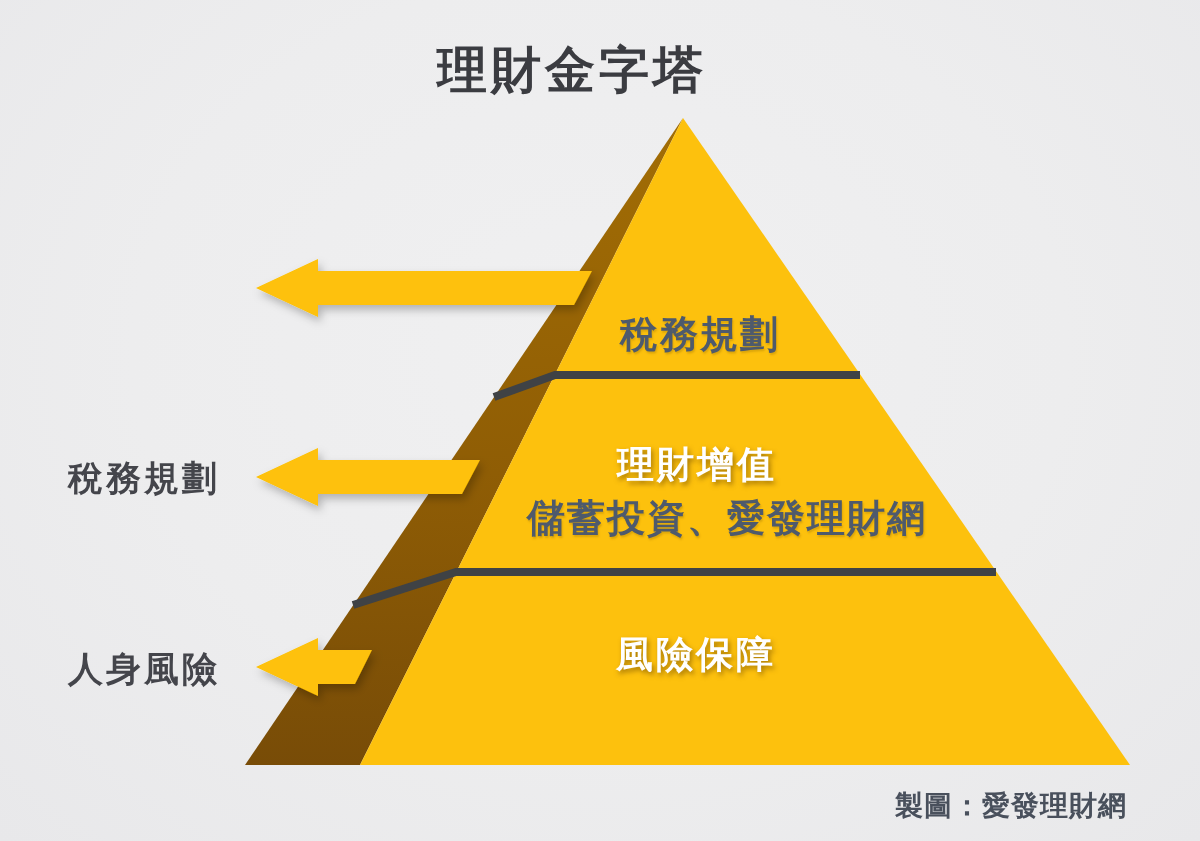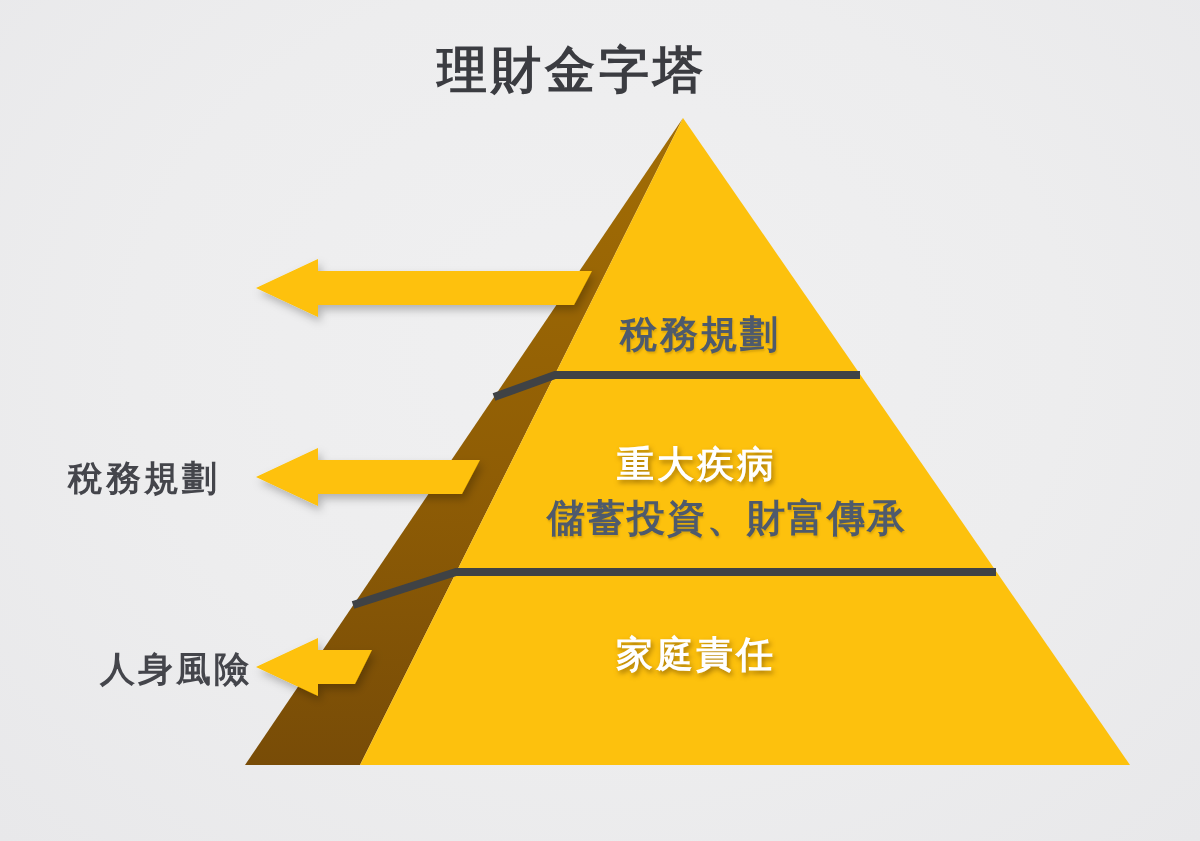--- a/index.html
+++ b/index.html
@@ -25,21 +25,21 @@
   .t1-sub  {left:700px;top:334px;}
   .t2-title{left:697px;top:464px;}
   .t2-sub  {left:727px;top:518px;}
   .t3-title{left:696px;top:654px;}
   .t3-sub  {left:704px;top:710px;}
   .risk-label{
     font-size:35px;font-weight:bold;color:#44454b;letter-spacing:3px;
   }
   .risk-1{left:144px;top:289px;}
   .risk-2{left:144px;top:477px;}
-  .risk-3{left:144px;top:668px;margin-left:32px;}
+  .risk-3{left:144px;top:668px;}
   .credit{
     left:1011px;top:806px;font-size:28px;font-weight:bold;color:#49505c;letter-spacing:1px;
   }
 </style>
 </head>
 <body>
 
 <div class="stage">
 
   <svg width="1200" height="841" viewBox="0 0 1200 841">
@@ -65,22 +65,23 @@
       <path d="M256,288 L318,259 L318,271 L592,271 L574,305 L318,305 L318,317 Z" fill="#FEC107"></path>
       <path d="M256,477 L318,448 L318,460 L480,460 L462,494 L318,494 L318,506 Z" fill="#FEC107"></path>
       <path d="M256,667 L318,638 L318,650 L372,650 L355,684 L318,684 L318,696 Z" fill="#FEC107"></path>
     </g>
   </svg>
 
   <div class="txt page-title">理財金字塔</div>
 
   <div class="txt tier-sub t1-sub">稅務規劃</div>
 
-  <div class="txt tier-title t2-title">重大疾病</div>
-  <div class="txt tier-sub t2-sub">儲蓄投資、財富傳承</div>
+  <div class="txt tier-title t2-title">理財增值</div>
+  <div class="txt tier-sub t2-sub">儲蓄投資、愛發理財網</div>
 
-  <div class="txt tier-title t3-title">家庭責任</div>
+  <div class="txt tier-title t3-title">風險保障</div>
 
   <div class="txt risk-label risk-2">稅務規劃</div>
   <div class="txt risk-label risk-3">人身風險</div>
 
+  <div class="txt credit">製圖：愛發理財網</div>
 
 </div>
 
 </body></html>

